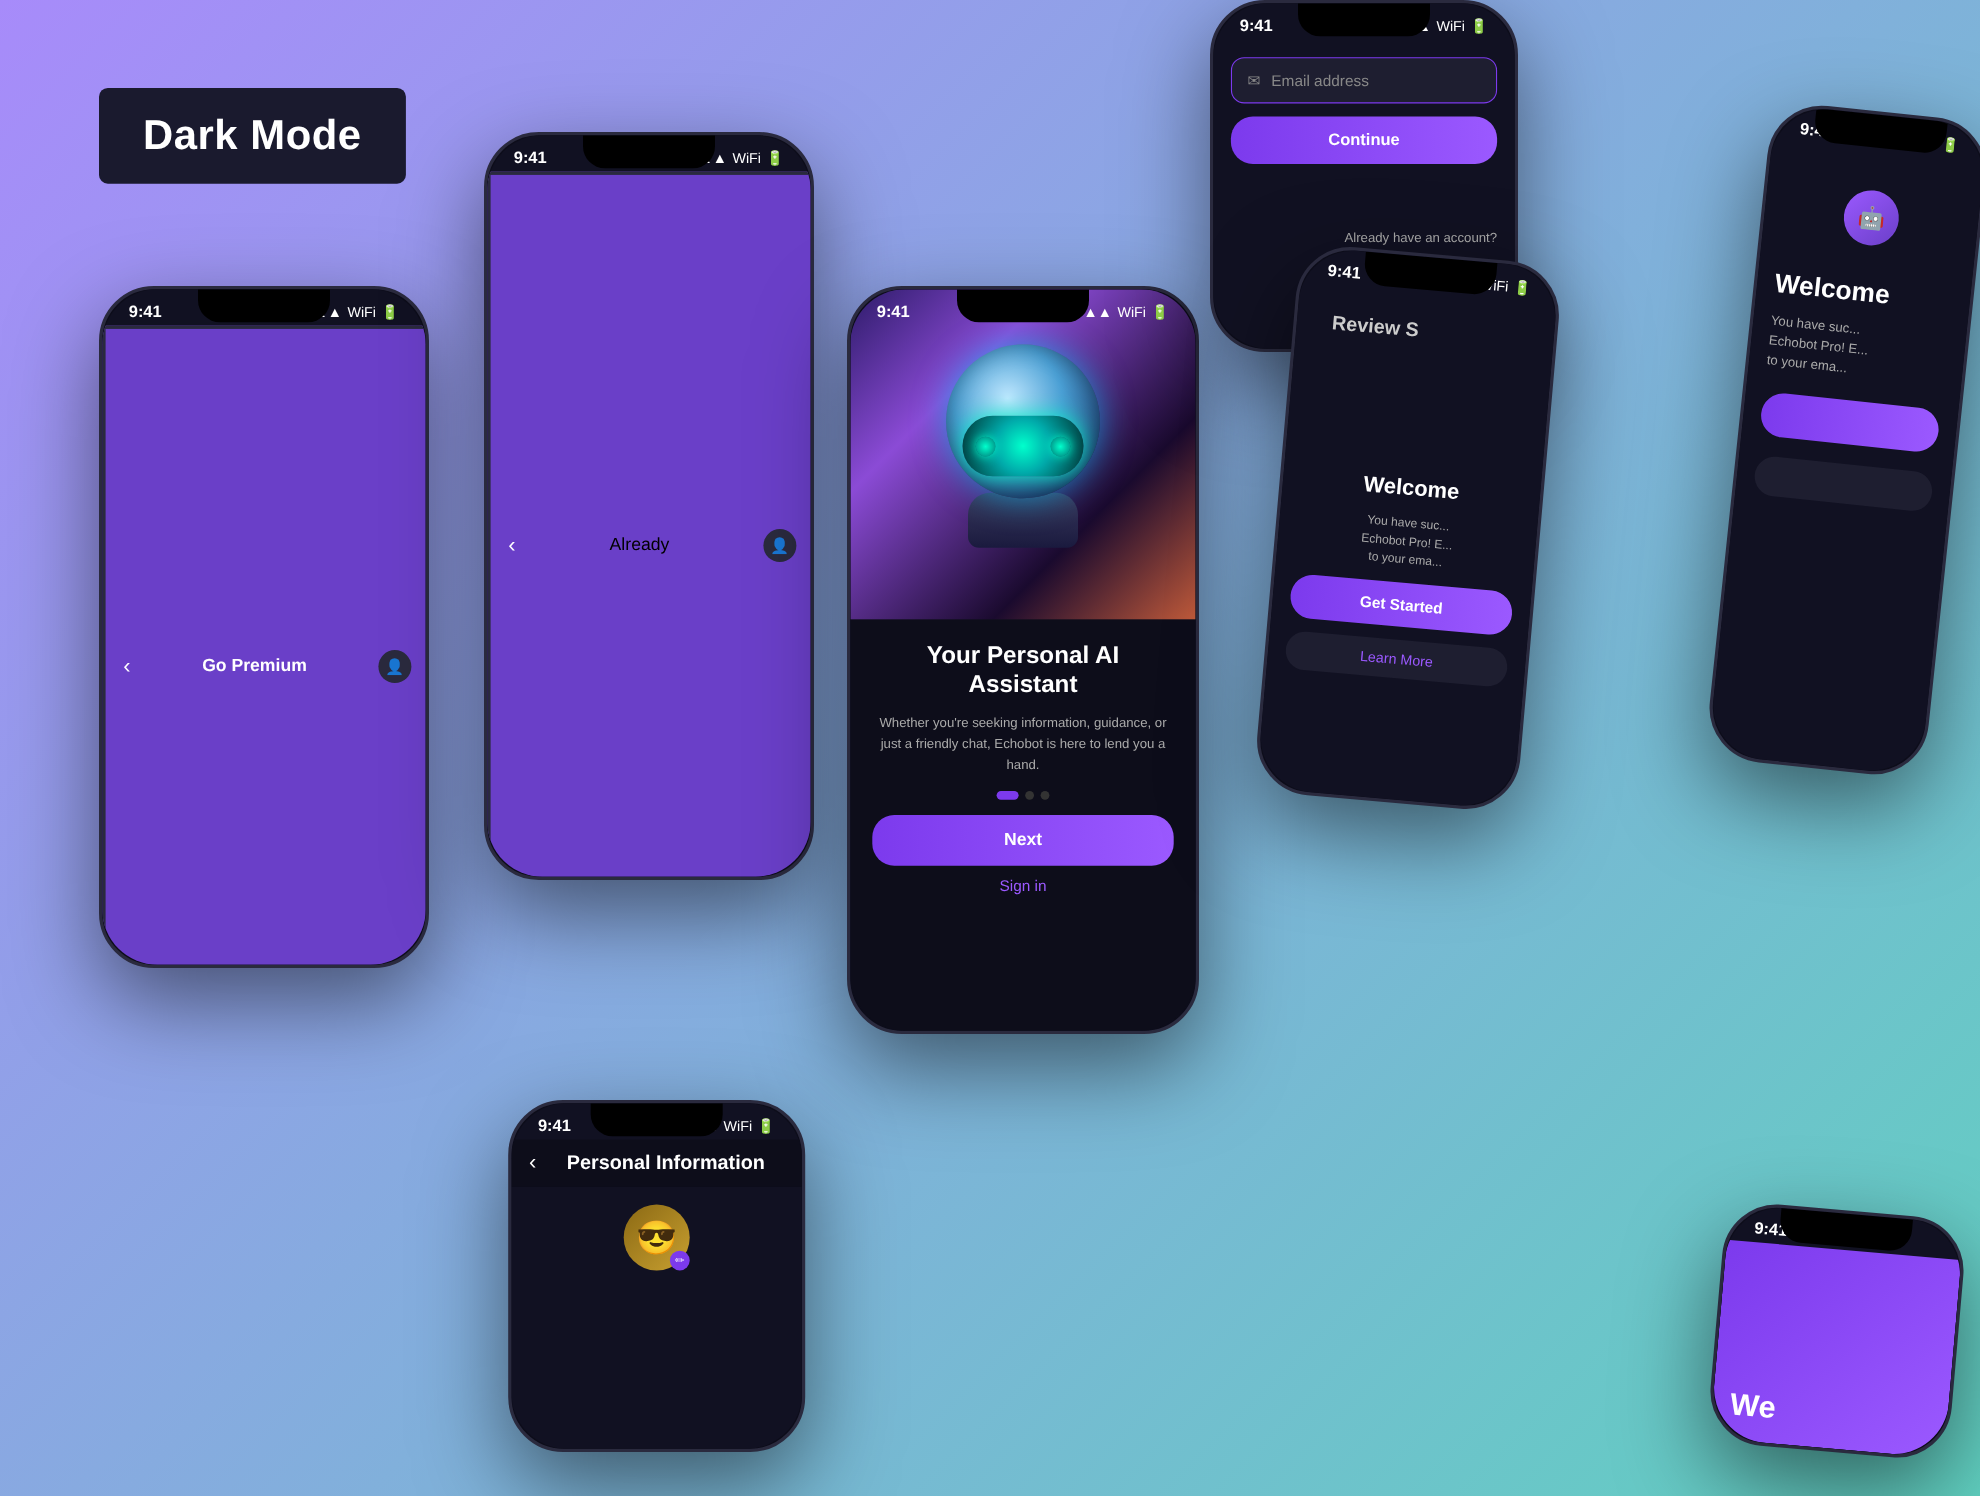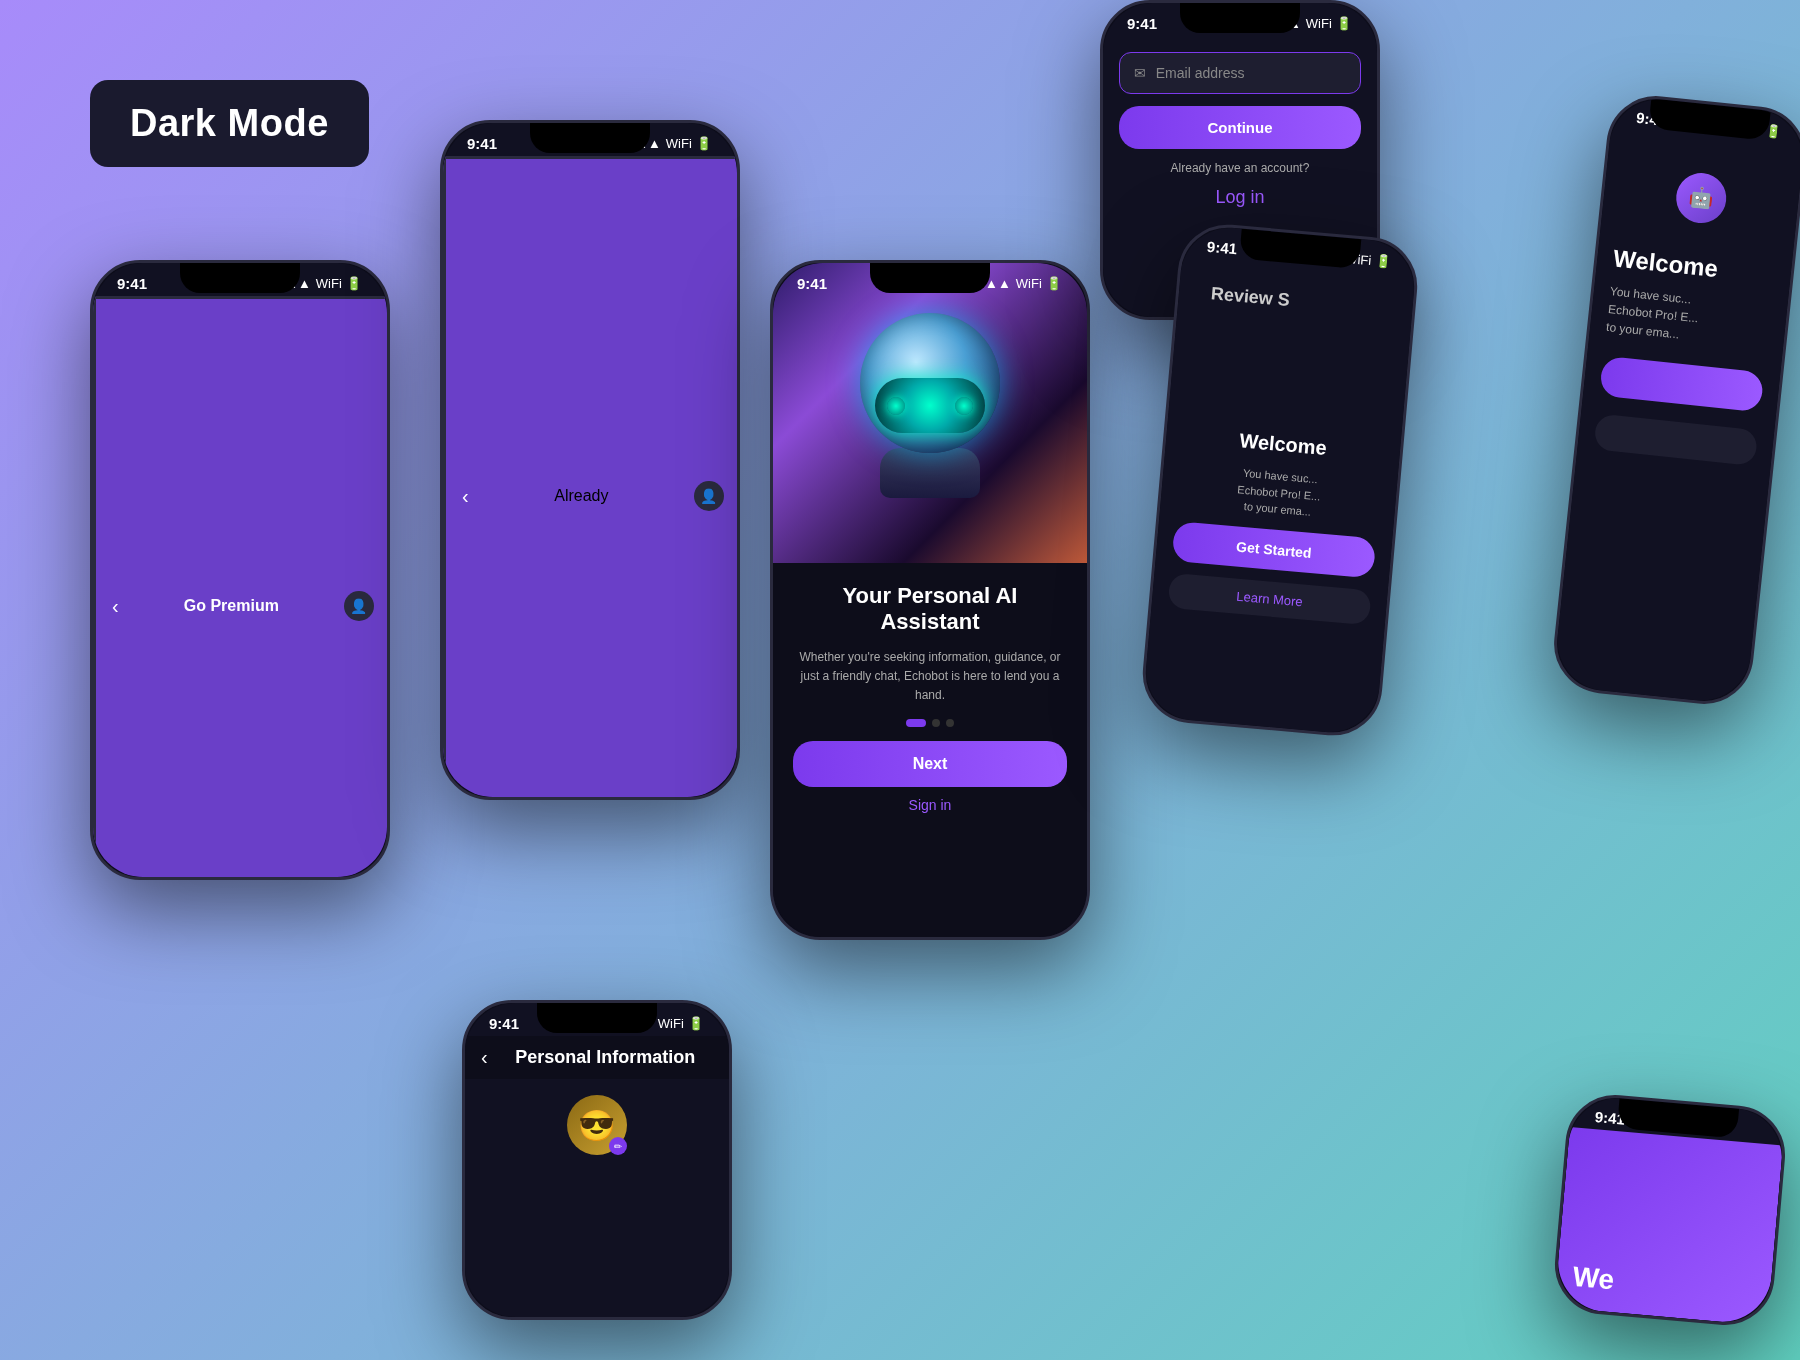--- a/index.html
+++ b/index.html
@@ -11,21 +11,21 @@
       overflow: hidden;
       position: relative;
     }
 
     
     .dark-mode-label {
       position: absolute;
       top: 80px;
       left: 90px;
       background: #1a1a2e;
-      border-radius: 18px;
+      border-radius: 8px;
       padding: 22px 40px;
       color: #fff;
       font-size: 38px;
       font-weight: 800;
       letter-spacing: 0.5px;
       z-index: 10;
     }
 
     
     .phone {
@@ -308,21 +308,22 @@
       border-radius: 20px;
       padding: 13px;
       font-size: 15px;
       font-weight: 600;
       cursor: pointer;
       text-align: center;
     }
     .account-text {
       color: #aaa;
       font-size: 12px;
-      text-align: center;
+      text-align: right;
+      margin-top: 48px;
     }
     .login-link {
       color: #9b59ff;
       font-size: 18px;
       text-align: center;
     }
 
     
     .phone-5 {
       width: 240px;

